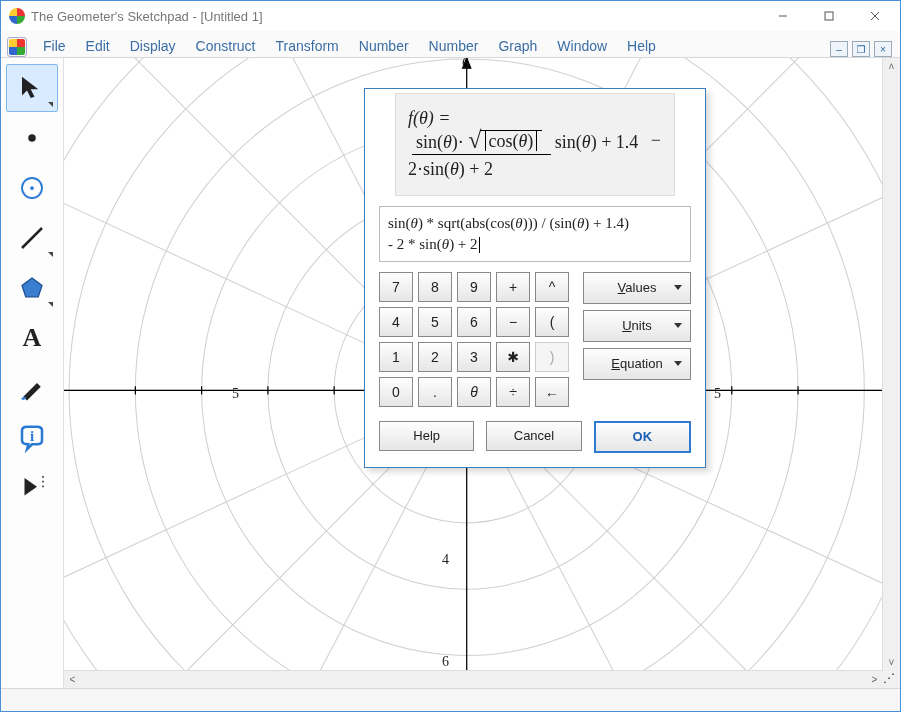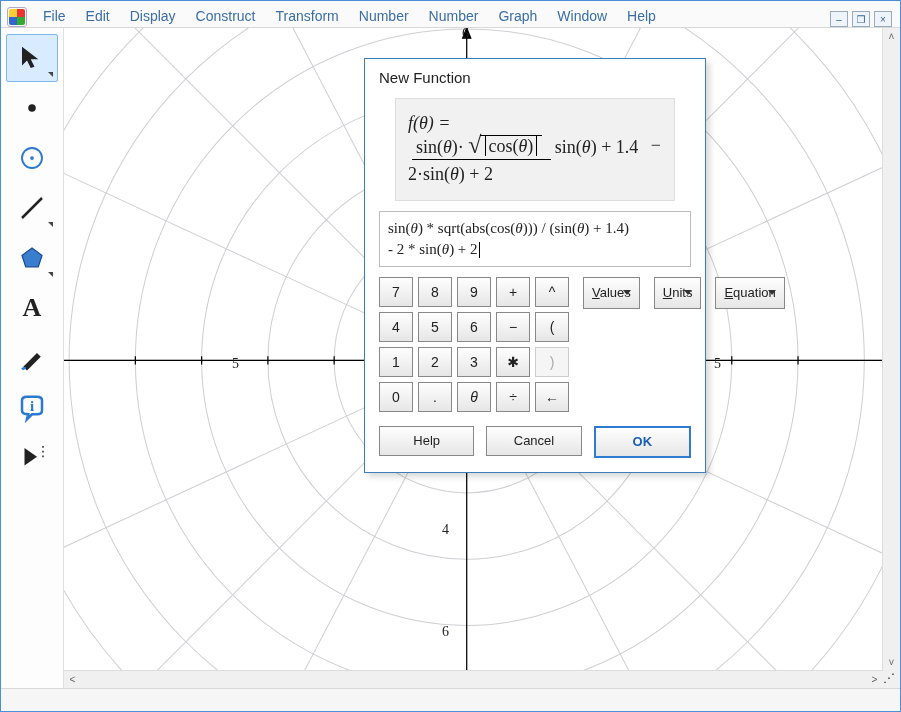--- a/index.html
+++ b/index.html
@@ -39,33 +39,55 @@
 .sqrt .body{border-top:1.5px solid #000;padding:0 3px;margin-left:-2px}
 .abs{border-left:1.5px solid #000;border-right:1.5px solid #000;padding:0 3px;margin:0 2px}
 .ital{font-style:italic}
 .dlg-input{margin:0 14px 10px;border:1px solid #bbb;background:#fff;padding:6px 8px;font-family:Liberation Serif, serif;font-size:15px;min-height:40px;line-height:1.4;position:relative}
 .caret{display:inline-block;width:1px;height:16px;background:#000;vertical-align:middle;margin-left:1px;animation:blink 1s steps(1) infinite}
 @keyframes blink{50%{opacity:0}}
 .keypad{margin:0 14px 8px;display:flex;gap:14px}
 .kp-left{display:grid;grid-template-columns:repeat(5,34px);grid-auto-rows:30px;gap:5px}
 .kp-btn{border:1px solid #888;background:linear-gradient(#fefefe,#e6e6e6);display:flex;align-items:center;justify-content:center;font-size:14px;font-family:Arial,sans-serif;cursor:default}
 .kp-btn.disabled{color:#aaa;border-color:#ccc;background:#f5f5f5}
-.kp-right{display:flex;flex-direction:row;gap:14px;flex:1}
+.kp-right{display:flex;flex-direction:column;gap:6px;flex:1}
 .dd-btn{height:30px;border:1px solid #888;background:linear-gradient(#fefefe,#e6e6e6);display:flex;align-items:center;justify-content:center;gap:8px;font-size:13px;cursor:default;position:relative;padding:0 8px}
 .dd-btn .dd-caret{position:absolute;right:8px;width:0;height:0;border-left:4px solid transparent;border-right:4px solid transparent;border-top:5px solid #333}
 .dd-btn .ul{text-decoration:underline}
 .dlg-btns{display:flex;gap:12px;padding:6px 14px 14px;justify-content:space-between}
 .btn{flex:1;height:28px;border:1px solid #888;background:linear-gradient(#fefefe,#e6e6e6);display:flex;align-items:center;justify-content:center;font-size:13px;cursor:default}
 .btn.primary{border:2px solid #2f7bd1;color:#1a5fb4;font-weight:700}
 .statusbar{height:22px;border-top:1px solid #d8d8d8;background:#f6f6f6}
 </style>
 </head>
 <body>
 
 <div class="window">
+ <div class="titlebar">
+  <span class="appicon"></span>
+  <span>The Geometer's Sketchpad - [Untitled 1]</span>
+  <div class="winbtns">
+   <div class="winbtn">
+          <svg width="10" height="10">
+            <line x1="1" y1="5" x2="9" y2="5" stroke="currentColor" stroke-width="1"></line>
+          </svg>
+        </div>
+   <div class="winbtn">
+          <svg width="10" height="10">
+            <rect x="1" y="1" width="8" height="8" fill="none" stroke="currentColor" stroke-width="1"></rect>
+          </svg>
+        </div>
+   <div class="winbtn close">
+          <svg width="10" height="10">
+            <line x1="1" y1="1" x2="9" y2="9" stroke="currentColor" stroke-width="1"></line>
+            <line x1="9" y1="1" x2="1" y2="9" stroke="currentColor" stroke-width="1"></line>
+          </svg>
+        </div>
+  </div>
+ </div>
 
  <div class="menubar">
   <span class="appicon2"></span>
   <span class="menuitem">File</span>
   <span class="menuitem">Edit</span>
   <span class="menuitem">Display</span>
   <span class="menuitem">Construct</span>
   <span class="menuitem">Transform</span>
   <span class="menuitem">Number</span>
   <span class="menuitem">Number</span>
@@ -180,21 +202,20 @@
     <div class="scroll-btn" style="top:0">˄</div>
     <div class="scroll-btn" style="bottom:0">˅</div>
    </div>
    <div class="scroll-h">
     <div class="scroll-btn" style="left:0">˂</div>
     <div class="scroll-btn" style="right:0">˃</div>
    </div>
    <div class="scroll-corner">⋰</div>
 
    <div class="dialog">
-    <div class="dlg-title">New Function</div>
     <div class="dlg-preview">
      <div>
       <span class="ital">f(θ) = </span>
       <span class="frac">
        <span class="num">
         <span>sin(</span><span class="ital">θ</span><span>)·</span>
         <span class="sqrt">
                     <span class="rad">√</span>
                     <span class="body"><span class="abs"><span>cos(</span><span class="ital">θ</span><span>)</span></span></span>
                   </span>

